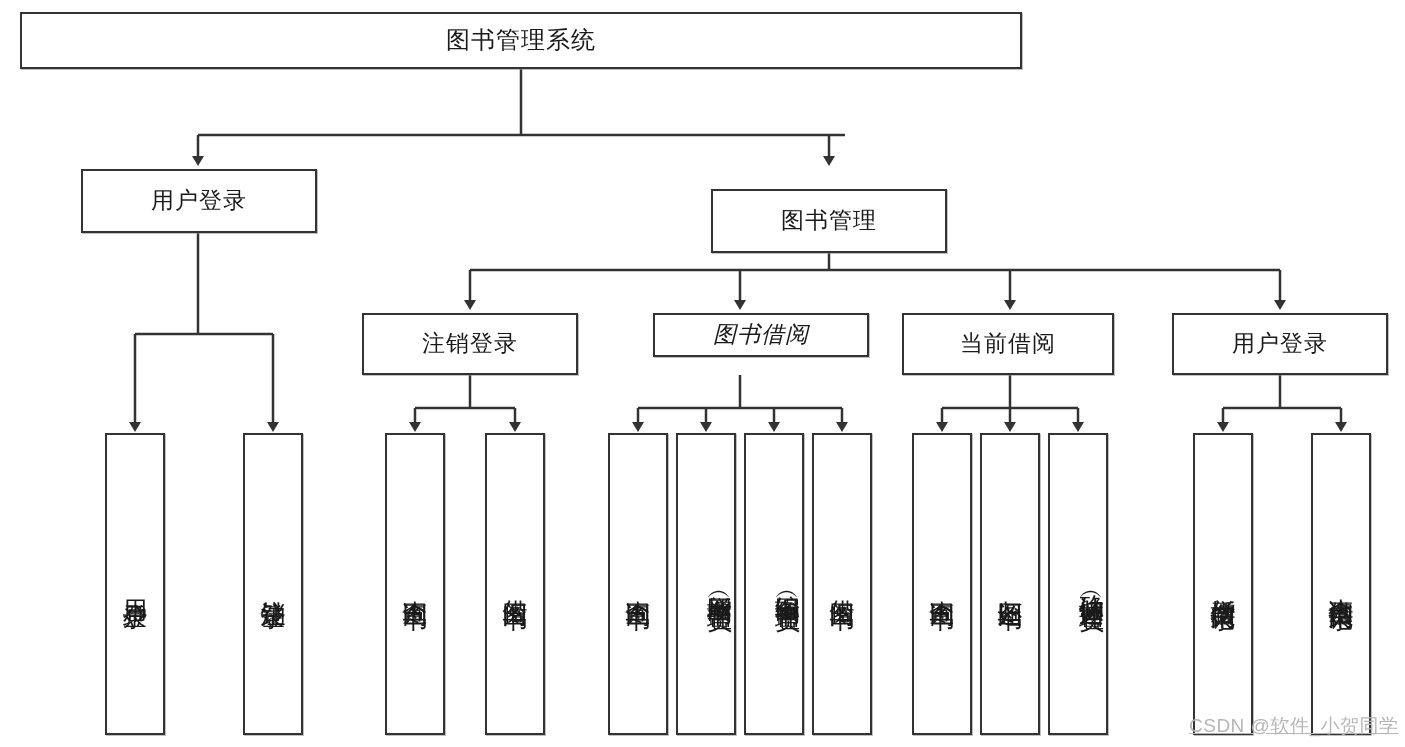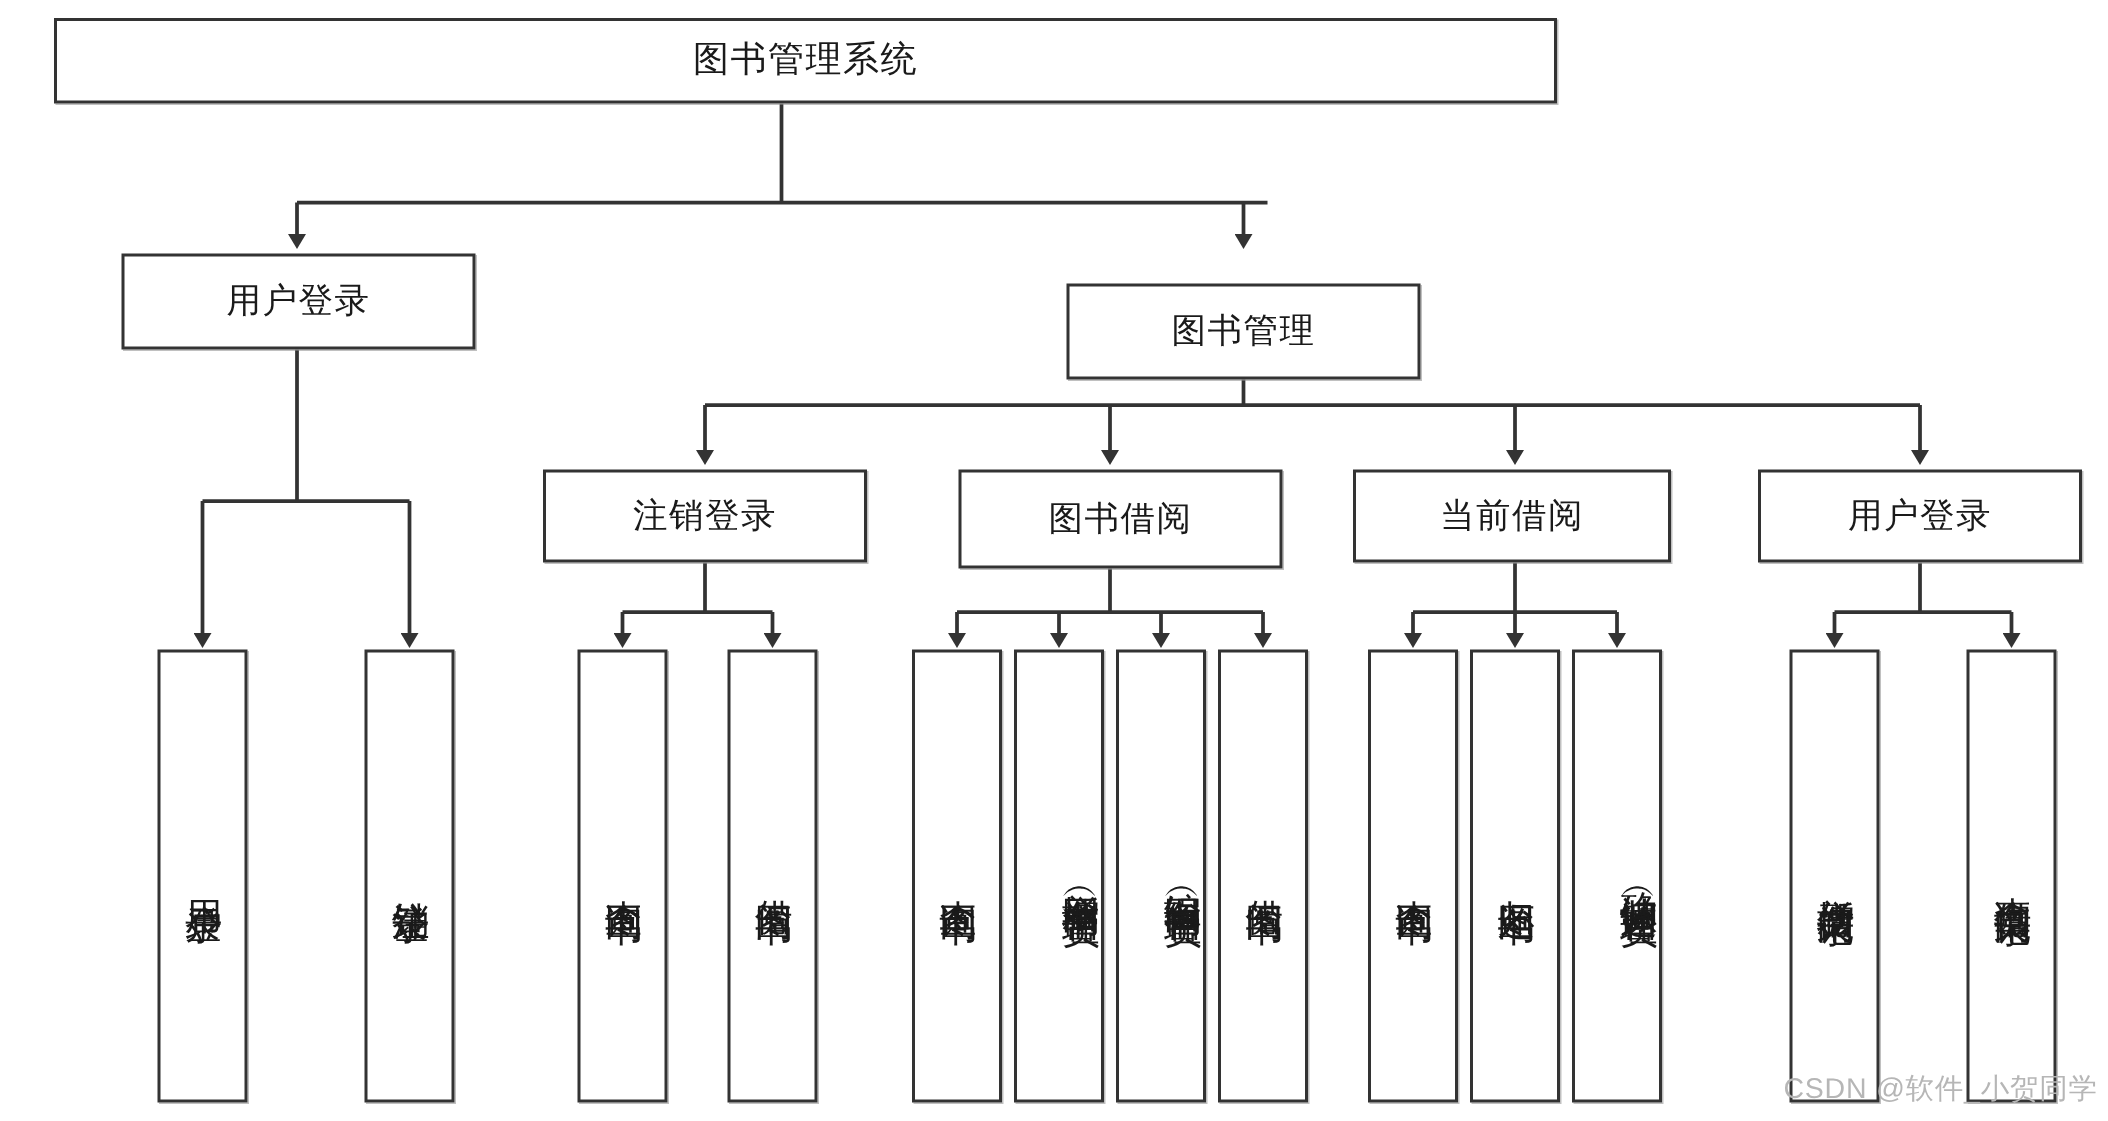--- a/index.html
+++ b/index.html
@@ -60,20 +60,21 @@
     justify-content: center;
   }
   .watermark {
     position: absolute;
     left: 1189px;
     top: 713px;
     font-size: 19px;
     color: #b6b6b6;
     white-space: nowrap;
     letter-spacing: 0.5px;
+    text-decoration: underline;
   }
 </style>
 </head>
 <body>
 
 <div id="canvas">
 
   <svg class="edges" viewBox="0 0 1405 747" xmlns="http://www.w3.org/2000/svg">
     <defs>
       <marker id="arrow" markerWidth="10" markerHeight="12" refX="1" refY="6" orient="auto" markerUnits="userSpaceOnUse">
@@ -118,29 +119,29 @@
       <path d="M1010,408 L1010,423" marker-end="url(#arrow)"></path>
       <path d="M1078,408 L1078,423" marker-end="url(#arrow)"></path>
 
       <path d="M1280,375 L1280,408"></path>
       <path d="M1223,408 L1341,408"></path>
       <path d="M1223,408 L1223,423" marker-end="url(#arrow)"></path>
       <path d="M1341,408 L1341,423" marker-end="url(#arrow)"></path>
     </g>
   </svg>
 
-  <div class="node h root" style="left:20px;top:12px;width:1002px;height:57px;margin-left:16px;">图书管理系统</div>
+  <div class="node h root" style="left:20px;top:12px;width:1002px;height:57px;">图书管理系统</div>
 
   <div class="node h" style="left:81px;top:169px;width:236px;height:64px;">用户登录</div>
 
   <div class="node h" style="left:711px;top:169px;width:236px;height:64px;margin-top:20px;">图书管理</div>
 
   <div class="node h" style="left:362px;top:313px;width:216px;height:62px;">注销登录</div>
 
-  <div class="node h" style="left:639px;top:313px;width:216px;height:66px;">图书借阅</div>
+  <div class="node h" style="left:653px;top:313px;width:216px;height:44px;font-style:italic;">图书借阅</div>
 
   <div class="node h" style="left:902px;top:313px;width:212px;height:62px;">当前借阅</div>
 
   <div class="node h" style="left:1172px;top:313px;width:216px;height:62px;">用户登录</div>
 
   <div class="node v" style="left:105px;top:433px;width:60px;height:302px;">用户登录</div>
 
   <div class="node v" style="left:243px;top:433px;width:60px;height:302px;">注销登录</div>
 
   <div class="node v" style="left:385px;top:433px;width:60px;height:302px;">查询图书</div>

